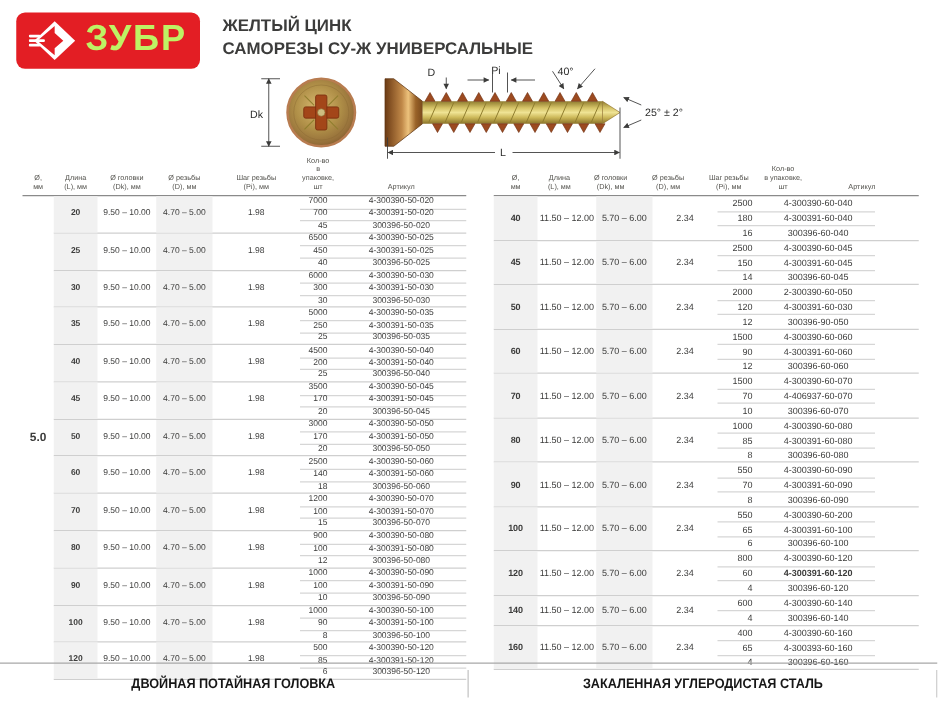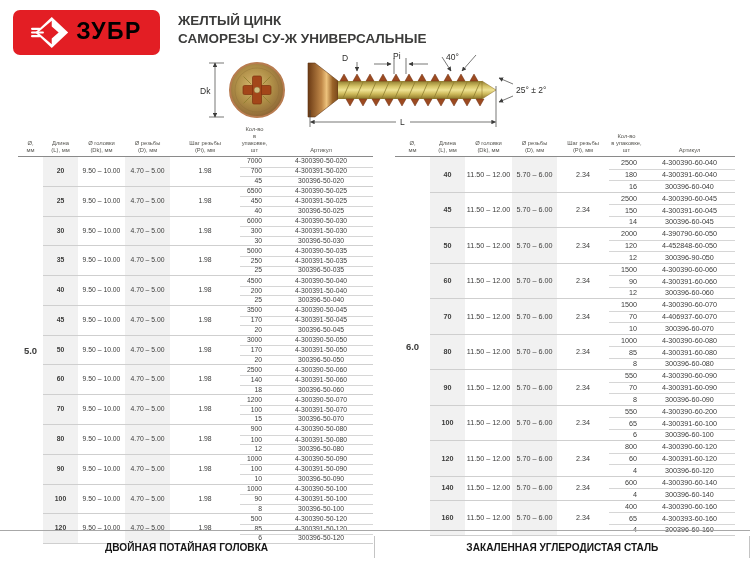--- a/index.html
+++ b/index.html
@@ -2,21 +2,21 @@
 <html><head>
 <meta charset="utf-8">
 <style>
   html,body{margin:0;padding:0;background:#fff;}
   body{width:750px;height:563px;position:relative;overflow:hidden;
        font-family:"Liberation Sans",sans-serif;color:#3c3c3b;}
 
   
   .logo{position:absolute;left:13px;top:10px;width:147px;height:45px;
         border-radius:7px;display:flex;align-items:center;justify-content:center;gap:7px;}
-  .logo-text{color:#000000;font-weight:bold;font-size:23px;letter-spacing:1.5px;line-height:1;padding-bottom:2px;}
+  .logo-text{color:#bef264;font-weight:bold;font-size:29px;letter-spacing:1.5px;line-height:1;padding-bottom:2px;}
 
   
   .title{position:absolute;left:178px;top:12px;font-weight:bold;font-size:13.5px;
          line-height:18px;color:#3c3c3b;}
 
   
   .diagram{position:absolute;left:199px;top:48px;}
   .dim{stroke:#3c3c3b;stroke-width:0.7;fill:none;}
   .dimtxt{fill:#2e2e2d;font-size:8.5px;font-family:"Liberation Sans",sans-serif;}
   .crest{fill:#9c4a20;stroke:#6e2f10;stroke-width:0.5;}
@@ -503,21 +503,20 @@
       </div>
       <div class="th" style="width: 35px;">
         <div class="">Кол-во</div>
         <div class="">в упаковке, шт</div>
       </div>
       <div class="th" style="width: 91px;">
         <div class="">Артикул</div>
       </div>
     </div>
     <div class="tbody">
-      <div class="dia" style="width: 35px;">6.0</div>
       <div class="groups">
         <div class="group">
           <div class="gc len" style="width: 35px;">40</div>
           <div class="gc" style="width: 47px;">11.50 – 12.00</div>
           <div class="gc thr" style="width: 45px;">5.70 – 6.00</div>
           <div class="gc" style="width: 52px;">2.34</div>
           <div class="subs">
             <div class="sub" style="height: 11.5px;">
               <div class="gq" style="width: 35px;">2500</div>
               <div class="ga" style="width: 91px;">4-300390-60-040</div>
@@ -553,25 +552,25 @@
           </div>
         </div>
         <div class="group">
           <div class="gc len" style="width: 35px;">50</div>
           <div class="gc" style="width: 47px;">11.50 – 12.00</div>
           <div class="gc thr" style="width: 45px;">5.70 – 6.00</div>
           <div class="gc" style="width: 52px;">2.34</div>
           <div class="subs">
             <div class="sub" style="height: 11.5px;">
               <div class="gq" style="width: 35px;">2000</div>
-              <div class="ga" style="width: 91px;">4-390790-60-050</div>
+              <div class="ga" style="width: 91px;">2-300390-60-050</div>
             </div>
             <div class="sub" style="height: 11.5px;">
               <div class="gq" style="width: 35px;">120</div>
-              <div class="ga" style="width: 91px;">4-452848-60-050</div>
+              <div class="ga" style="width: 91px;">4-300391-60-030</div>
             </div>
             <div class="sub" style="height: 11.5px;">
               <div class="gq" style="width: 35px;">12</div>
               <div class="ga" style="width: 91px;">300396-90-050</div>
             </div>
           </div>
         </div>
         <div class="group">
           <div class="gc len" style="width: 35px;">60</div>
           <div class="gc" style="width: 47px;">11.50 – 12.00</div>
@@ -677,21 +676,21 @@
           <div class="gc" style="width: 47px;">11.50 – 12.00</div>
           <div class="gc thr" style="width: 45px;">5.70 – 6.00</div>
           <div class="gc" style="width: 52px;">2.34</div>
           <div class="subs">
             <div class="sub" style="height: 11.5px;">
               <div class="gq" style="width: 35px;">800</div>
               <div class="ga" style="width: 91px;">4-300390-60-120</div>
             </div>
             <div class="sub" style="height: 11.5px;">
               <div class="gq" style="width: 35px;">60</div>
-              <div class="ga" style="width: 91px;">4-300391-60-120</div>
+              <div class="ga" style="width: 91px; font-weight: bold;">4-300391-60-120</div>
             </div>
             <div class="sub" style="height: 11.5px;">
               <div class="gq" style="width: 35px;">4</div>
               <div class="ga" style="width: 91px;">300396-60-120</div>
             </div>
           </div>
         </div>
         <div class="group">
           <div class="gc len" style="width: 35px;">140</div>
           <div class="gc" style="width: 47px;">11.50 – 12.00</div>

